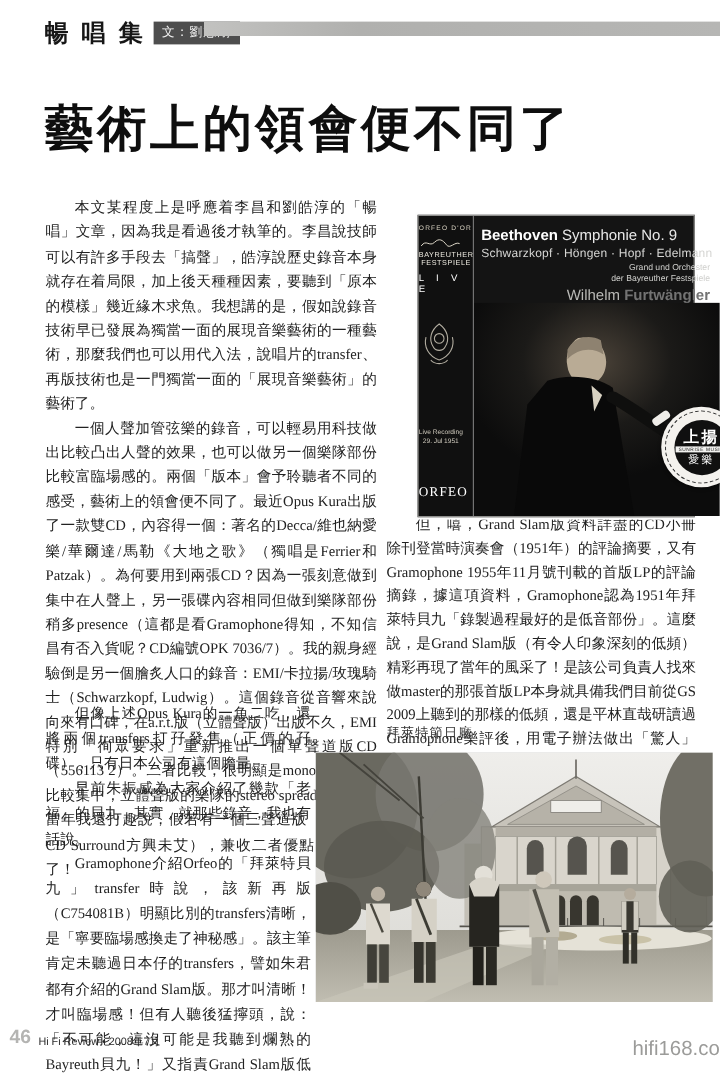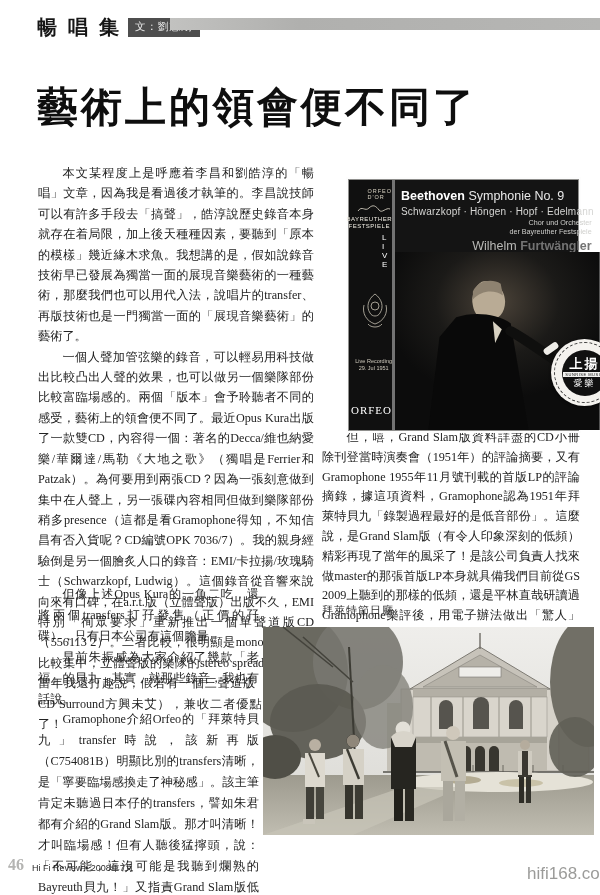--- a/index.html
+++ b/index.html
@@ -27,23 +27,23 @@
   .left-wide   { left:38px;  top:163px; width:276px; font-size:12.2px; line-height:20.4px; }
   .left-narrow { left:38px;  top:584px; width:221px; font-size:12.2px; line-height:20.9px; }
   .right-col   { left:322px; top:428px; width:258px; font-size:12.2px; line-height:19.8px; }
 
   .photo-caption { position:absolute; left:322px; top:603px; width:261px; text-align:left;
                    font-size:11px; color:#333; letter-spacing:1px; }
 
   
   .cd { position:absolute; left:348px; top:179px; width:231px; height:252px;
         background:#141414; border:1px solid #8f8f8d; box-shadow:0 0 0 2px #fdfdfd; display:flex; }
-  .cd-side { width:46px; height:100%; background:#101010; border-right:3px solid #737373;
-             display:flex; flex-direction:column; align-items:flex-end; color:#e8e6df;
-             font-family:"Liberation Sans","DejaVu Sans",sans-serif; position:relative;padding-left:33px; }
+  .cd-side { width:46px; height:100%; background:#101010; border-right:1px solid #737373;
+             display:flex; flex-direction:column; align-items:flex-start; color:#e8e6df;
+             font-family:"Liberation Sans","DejaVu Sans",sans-serif; position:relative; }
   .cd-label   { margin-top:8px; font-size:5.5px; letter-spacing:1px; color:#d8d2c2; }
   .cd-sig     { margin-top:4px; }
   .cd-fest    { margin-top:2px; font-size:6px; line-height:7px; text-align:center; letter-spacing:0.5px; color:#efece2; }
   .cd-live    { margin-top:3px; font-size:8px; letter-spacing:4px; color:#fff; }
   .cd-emblem  { margin-top:22px; opacity:0.85; }
   .cd-rec     { position:absolute; bottom:58px; font-size:5.5px; line-height:7px; text-align:center; color:#cfcabd; }
   .cd-logo    { position:absolute; bottom:14px; font-size:11px; letter-spacing:1px; color:#fff;
                 font-family:"Liberation Serif","DejaVu Serif",serif; }
 
   .cd-main { flex:1; position:relative; color:#fff; font-family:"Liberation Sans","DejaVu Sans",sans-serif; }
@@ -66,21 +66,21 @@
                   display:flex; flex-direction:column; align-items:center; justify-content:center;
                   font-family:"Liberation Sans","DejaVu Sans",sans-serif; }
   .sticker-core .t1 { font-size:13px; font-weight:bold; letter-spacing:2px; line-height:14px; }
   .sticker-core .band { font-size:4px; background:#f2f2f0; color:#111; padding:0 2px; letter-spacing:0.5px; line-height:5px; margin:1px 0; }
   .sticker-core .t2 { font-size:9px; letter-spacing:2px; line-height:10px; }
 
   
   .photo { position:absolute; left:263px; top:627px; width:331px; height:208px; background:#ddd; overflow:hidden; }
 
   
-  .pageno { position:absolute; left:8px; top:856px; font-family:Liberation Serif, serif;
+  .pageno { position:absolute; left:8px; top:856px; font-family:Liberation Sans, sans-serif;
             font-size:16px; font-weight:bold; color:#b4b4b2; }
   .mag    { position:absolute; left:32px; top:862px; font-family:"Liberation Sans","DejaVu Sans",sans-serif;
             font-size:9px; color:#2a2a2a; }
   .site   { position:absolute; left:527px; top:864px; font-family:"Liberation Sans","DejaVu Sans",sans-serif;
             font-size:17px; color:#9b9b99; }
 </style>
 </head>
 <body>
 
 <div class="page">
@@ -132,21 +132,21 @@
         <div>29. Jul 1951</div>
       </div>
       <div class="cd-logo">ORFEO</div>
     </div>
     <div class="cd-main">
       <div class="cd-line1">
         <span class="b">Beethoven</span><span class="w"> Symphonie No. 9</span>
       </div>
       <div class="cd-singers">Schwarzkopf · Höngen · Hopf · Edelmann</div>
       <div class="cd-ens">
-        <div>Chor und Orchester</div>
+        <div>Grand und Orchester</div>
         <div>der Bayreuther Festspiele</div>
       </div>
       <div class="cd-cond">
         <span class="first">Wilhelm </span><span class="last">Furtwängler</span>
       </div>
       <div class="cd-photo">
         <svg width="100%" height="100%" viewBox="0 0 184 180" preserveAspectRatio="none">
           <defs>
             <radialGradient id="glow" cx="50%" cy="28%" r="55%">
               <stop offset="0%" stop-color="#4a4238"></stop>

